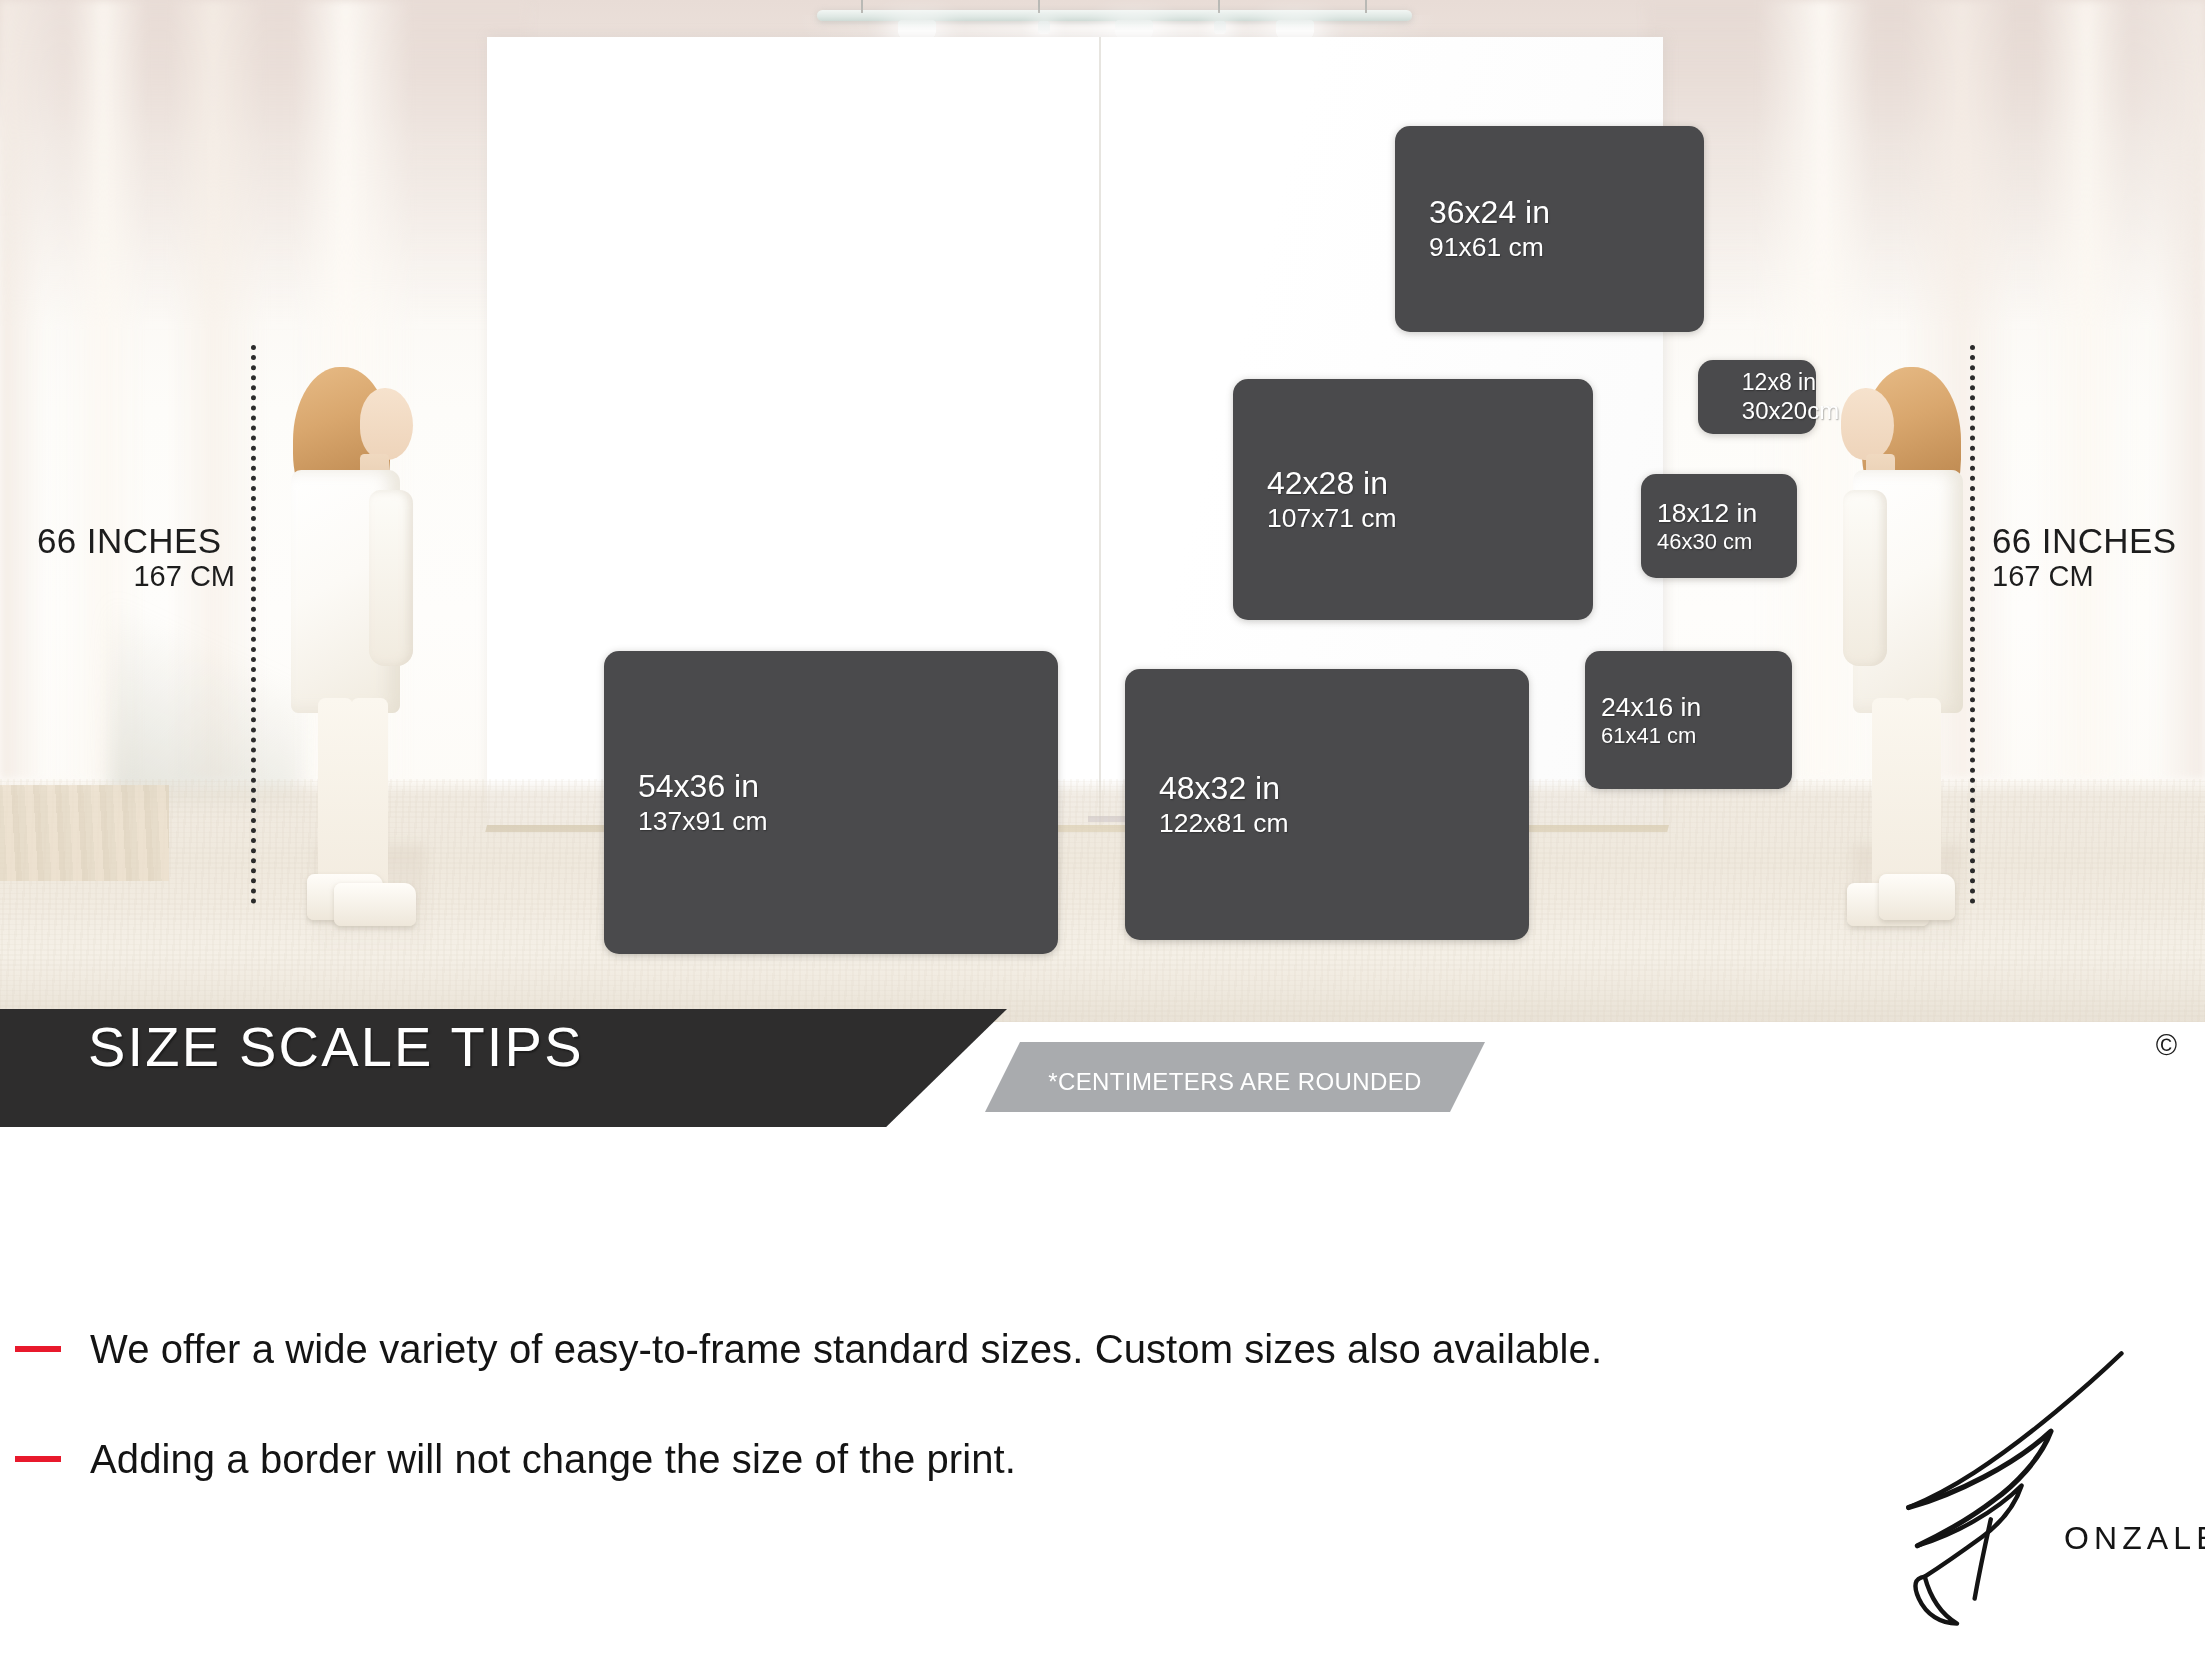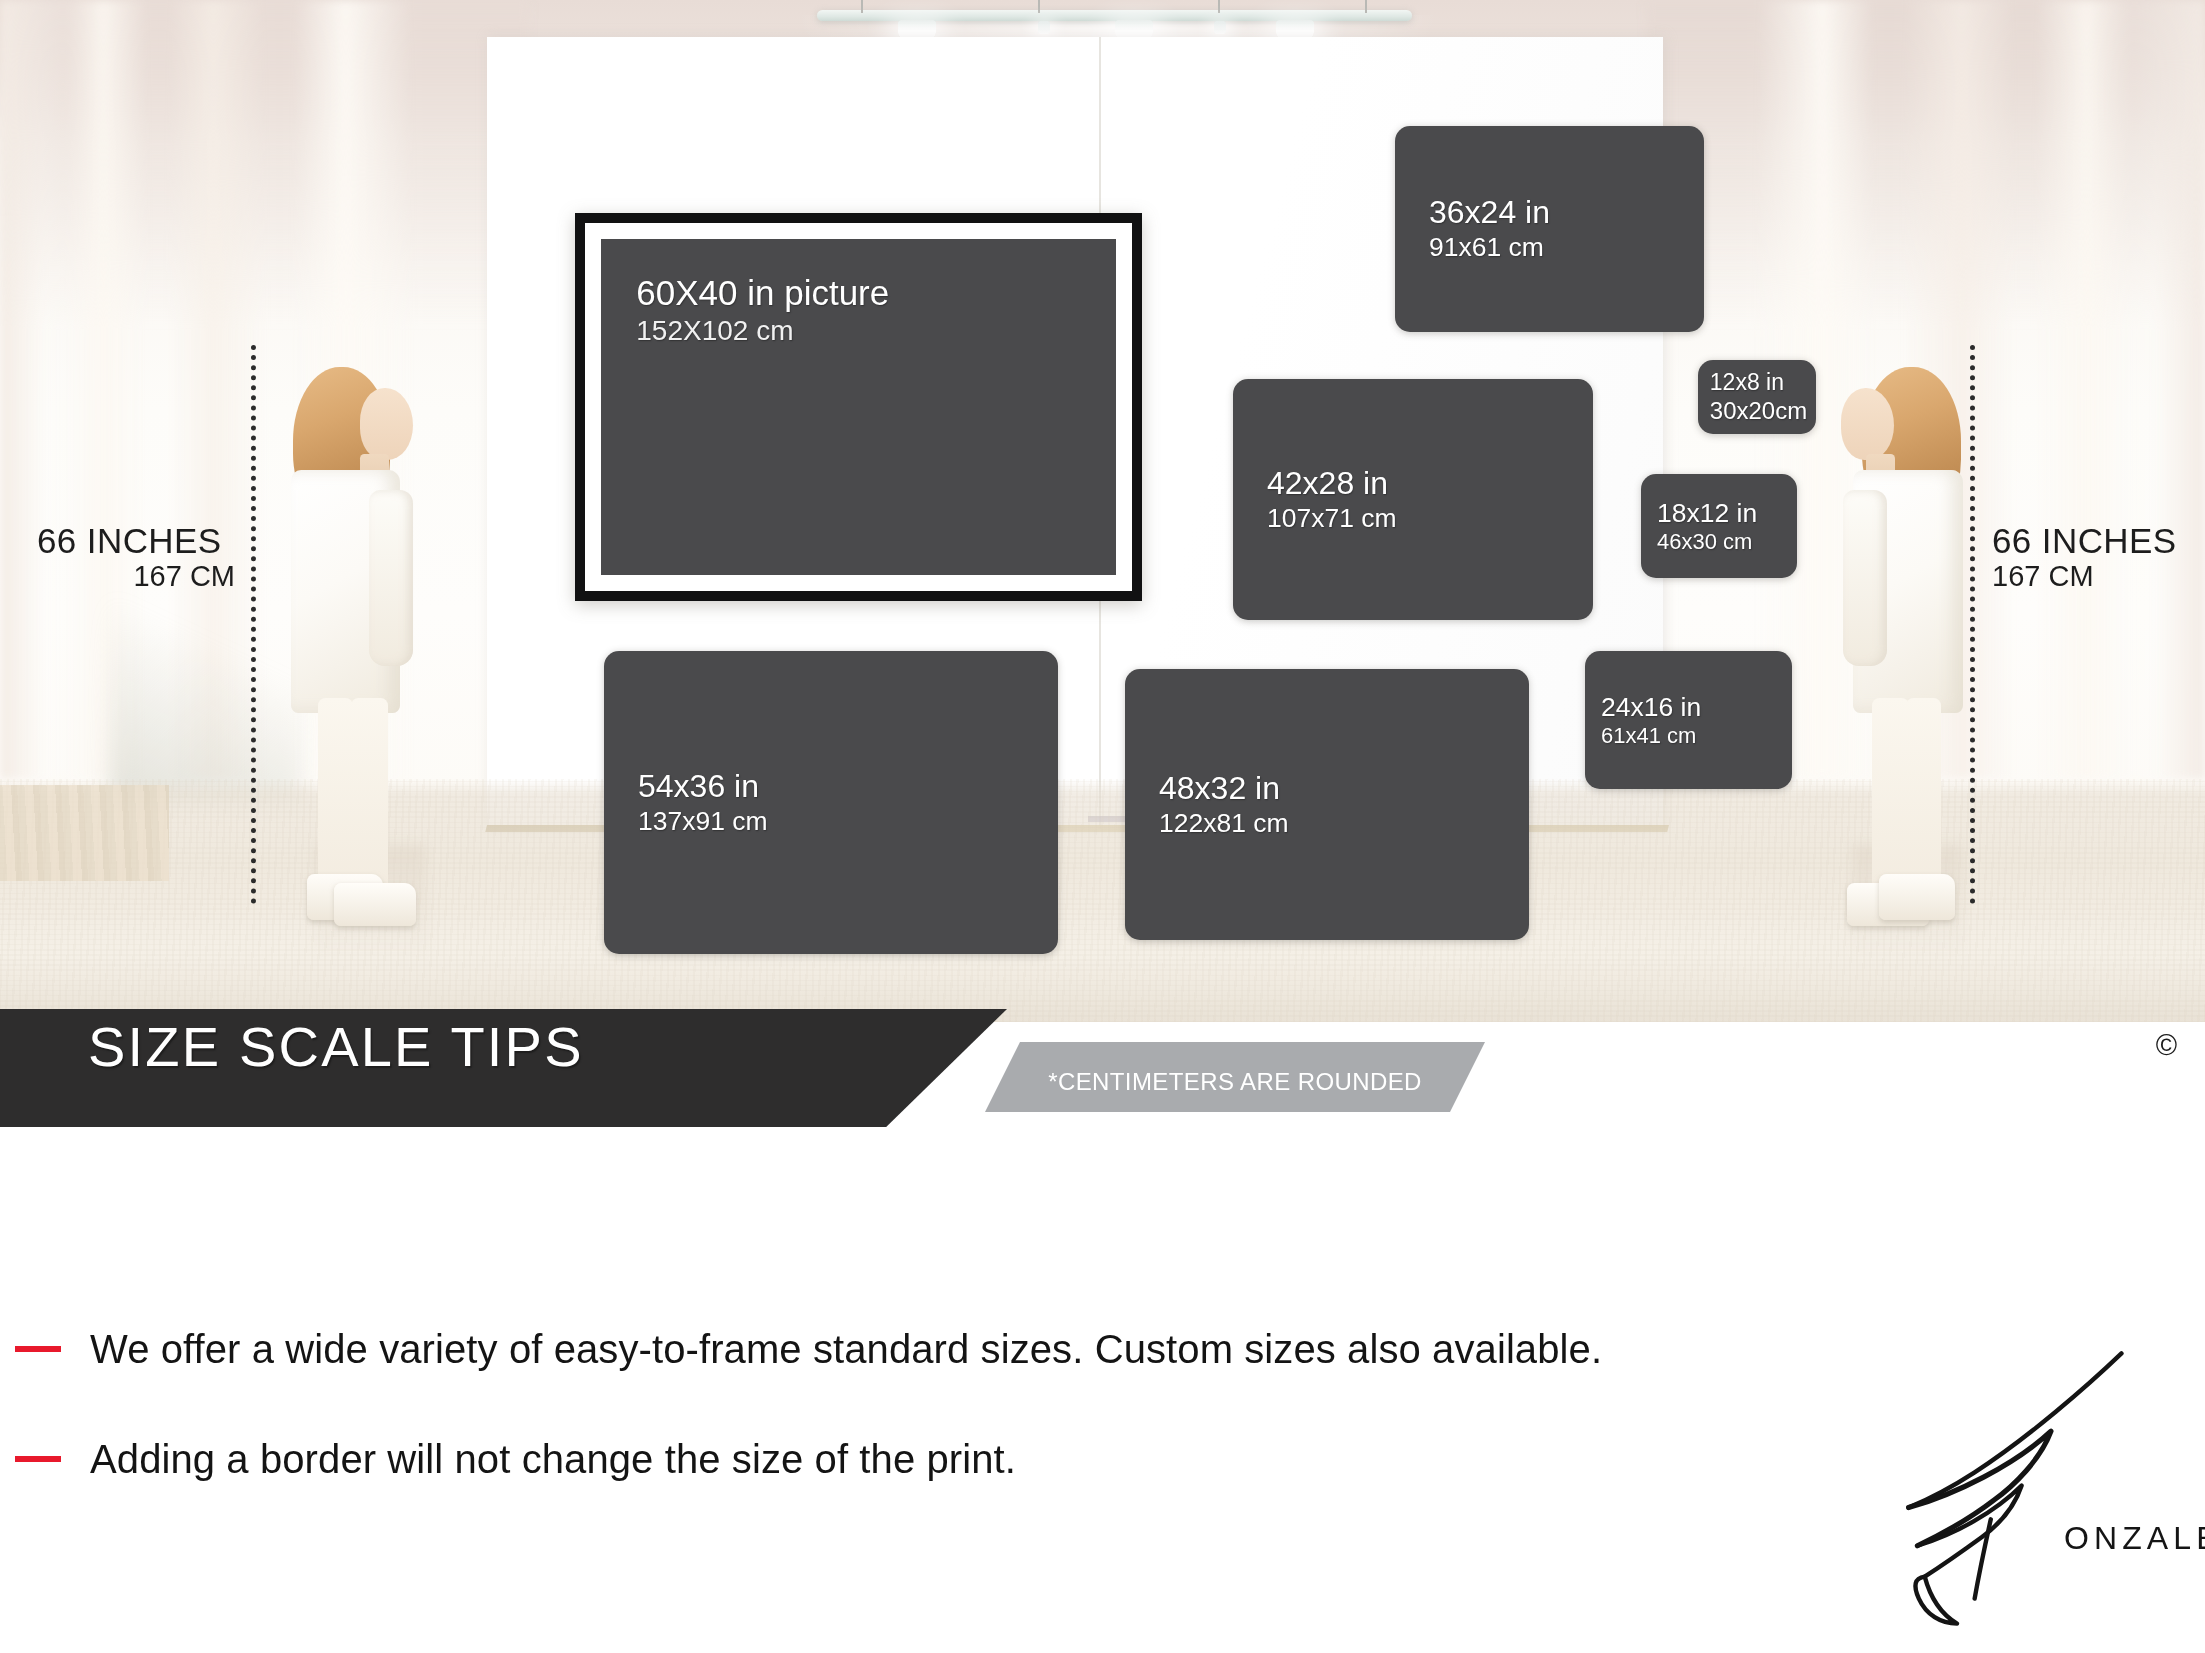--- a/index.html
+++ b/index.html
@@ -223,46 +223,36 @@
 
     <div class="meas left" style="left:37px; top:523px; width:198px;">
       <div class="in">66 INCHES</div>
       <div class="cm">167 CM</div>
     </div>
     <div class="meas right" style="left:1992px; top:523px; width:206px;">
       <div class="in">66 INCHES</div>
       <div class="cm">167 CM</div>
     </div>
 
-    <div class="frame-outer">
-      <div class="frame-mat">
-        <div class="frame-art">
-          <div class="txt">
-            <div class="in">60X40 in picture</div>
-            <div class="cm">152X102 cm</div>
-          </div>
-        </div>
-      </div>
-    </div>
 
     <div class="sw" style="left:1395px; top:126px; width:309px; height:206px;">
       <div class="pad">
         <div class="in">36x24 in</div>
         <div class="cm">91x61 cm</div>
       </div>
     </div>
 
     <div class="sw" style="left:1233px; top:379px; width:360px; height:241px;">
       <div class="pad">
         <div class="in">42x28 in</div>
         <div class="cm">107x71 cm</div>
       </div>
     </div>
 
-    <div class="sw tiny" style="left:1698px; top:360px; width:118px; height:74px;">
+    <div class="sw tiny" style="left:1698px; top:360px; width:118px; height:74px;padding-left:32px;">
       <div class="pad">
         <div class="in">12x8 in</div>
         <div class="cm">30x20cm</div>
       </div>
     </div>
 
     <div class="sw small" style="left:1641px; top:474px; width:156px; height:104px;">
       <div class="pad">
         <div class="in">18x12 in</div>
         <div class="cm">46x30 cm</div>

